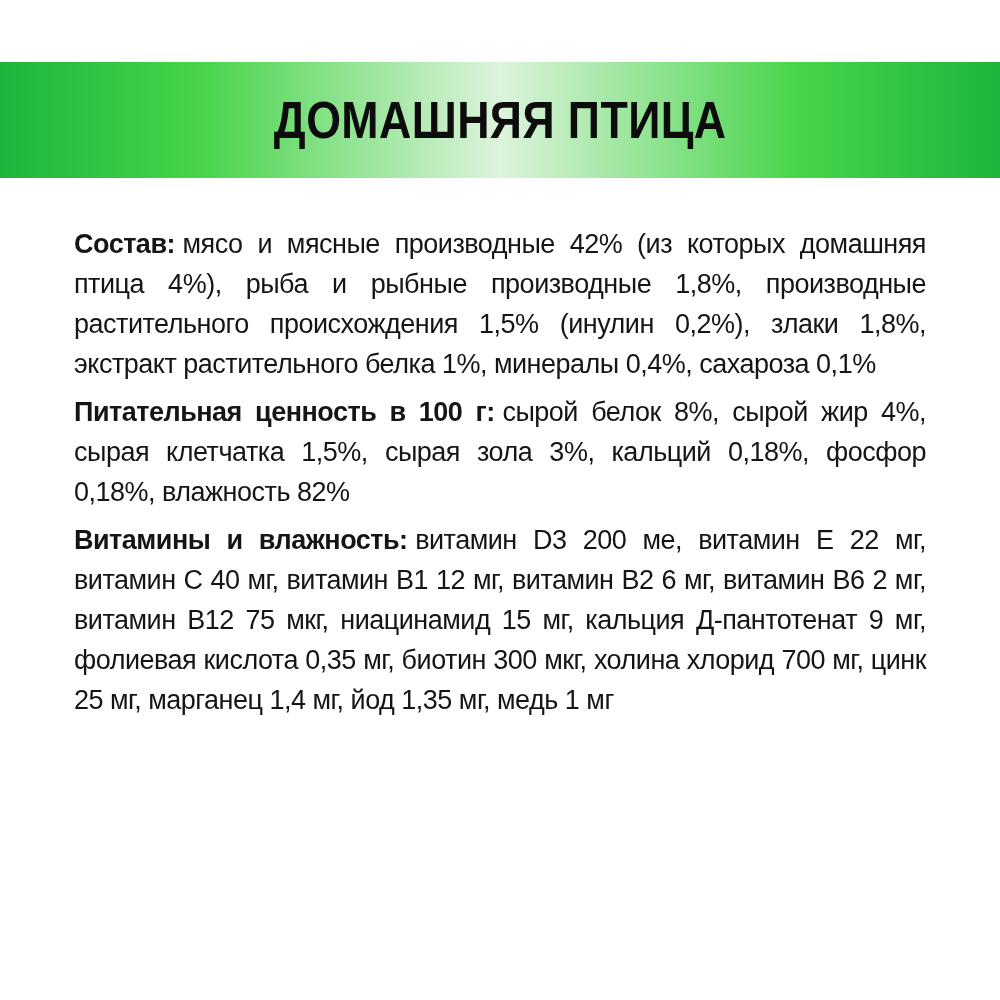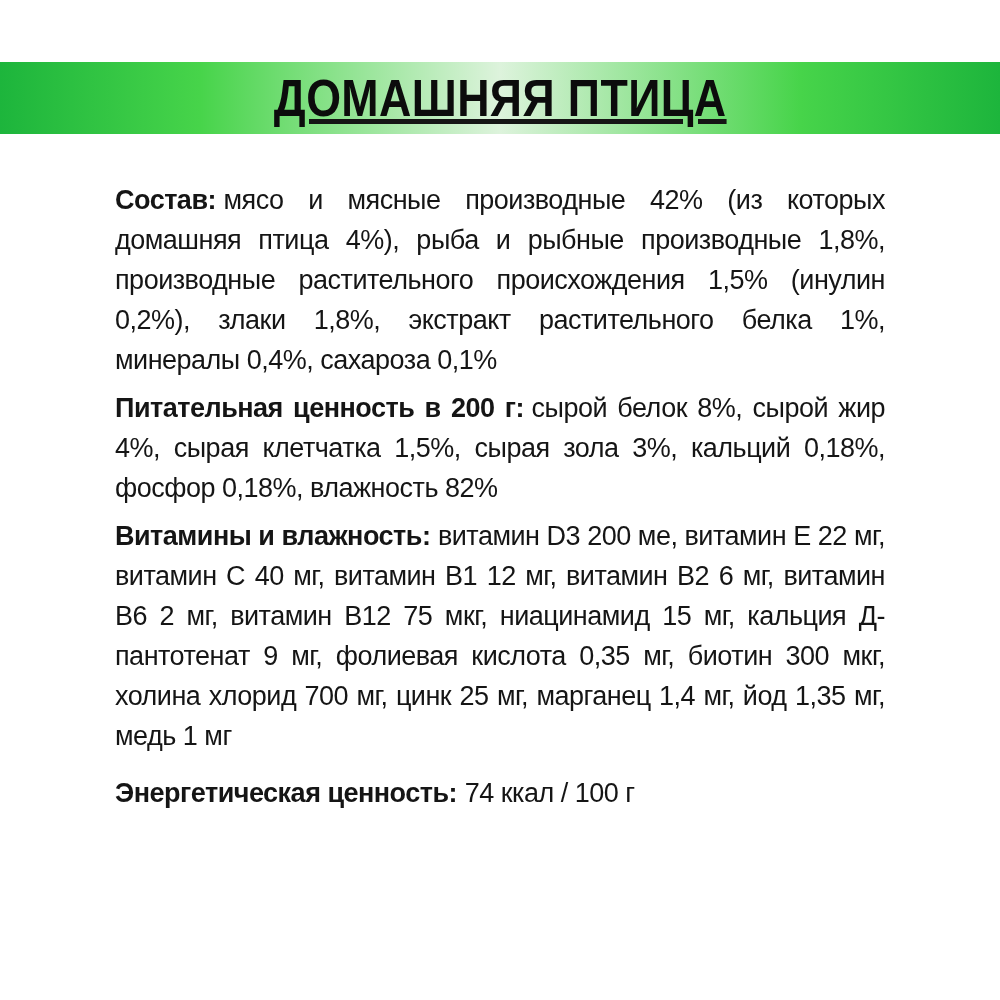--- a/index.html
+++ b/index.html
@@ -18,47 +18,46 @@
   body {
     width: 1000px;
     height: 1000px;
     background: var(--background);
     font-family: "Liberation Sans", sans-serif;
     color: var(--text-color);
     overflow: hidden;
   }
   .banner {
     margin-top: 62px;
-    height: 72px;
+    height: 116px;
     width: 1000px;
     background: linear-gradient(90deg,
       var(--banner-edge) 0%,
       var(--banner-bright) 20%,
       var(--banner-center) 50%,
       var(--banner-bright) 80%,
       var(--banner-edge) 100%);
     display: flex;
     align-items: center;
     justify-content: center;
-    text-decoration: underline;
   }
   .title {
     margin: 0;
     font-size: 52px;
     font-weight: 700;
     color: var(--title-color);
     white-space: nowrap;
     display: inline-block;
     transform: scaleX(0.86);
     transform-origin: center;
     letter-spacing: 0.5px;
     line-height: 1;
   }
   .content {
-    padding: 0 115px;
+    padding: 0 74px;
   }
   .section {
     margin: 0 0 8px 0;
     font-size: 27px;
     line-height: 40px;
     letter-spacing: -0.5px;
     text-align: justify;
   }
   .section.first {
     margin-top: 46px;
@@ -81,25 +80,22 @@
     <h1 class="title">ДОМАШНЯЯ ПТИЦА</h1>
   </header>
 
   <main class="content">
 
     <p class="section first">
       <span class="sec-label">Состав:</span><span class="sec-text">мясо и мясные производные 42% (из которых домашняя птица 4%), рыба и рыбные производные 1,8%, производные растительного происхождения 1,5% (инулин 0,2%), злаки 1,8%, экстракт растительного белка 1%, минералы 0,4%, сахароза 0,1%</span>
     </p>
 
     <p class="section">
-      <span class="sec-label">Питательная ценность в 200 г:</span><span class="sec-text">сырой белок 8%, сырой жир 4%, сырая клетчатка 1,5%, сырая зола 3%, кальций 0,18%, фосфор 0,18%, влажность 82%</span>
+      <span class="sec-label">Питательная ценность в 100 г:</span><span class="sec-text">сырой белок 8%, сырой жир 4%, сырая клетчатка 1,5%, сырая зола 3%, кальций 0,18%, фосфор 0,18%, влажность 82%</span>
     </p>
 
     <p class="section">
       <span class="sec-label">Витамины и влажность:</span><span class="sec-text">витамин D3 200 ме, витамин E 22 мг, витамин C 40 мг, витамин B1 12 мг, витамин B2 6 мг, витамин B6 2 мг, витамин B12 75 мкг, ниацинамид 15 мг, кальция Д-пантотенат 9 мг, фолиевая кислота 0,35 мг, биотин 300 мкг, холина хлорид 700 мг, цинк 25 мг, марганец 1,4 мг, йод 1,35 мг, медь 1 мг</span>
     </p>
 
-    <p class="section energy">
-      <span class="sec-label">Энергетическая ценность:</span><span class="sec-text">74 ккал / 100 г</span>
-    </p>
 
   </main>
 </div>
 
 </body></html>

